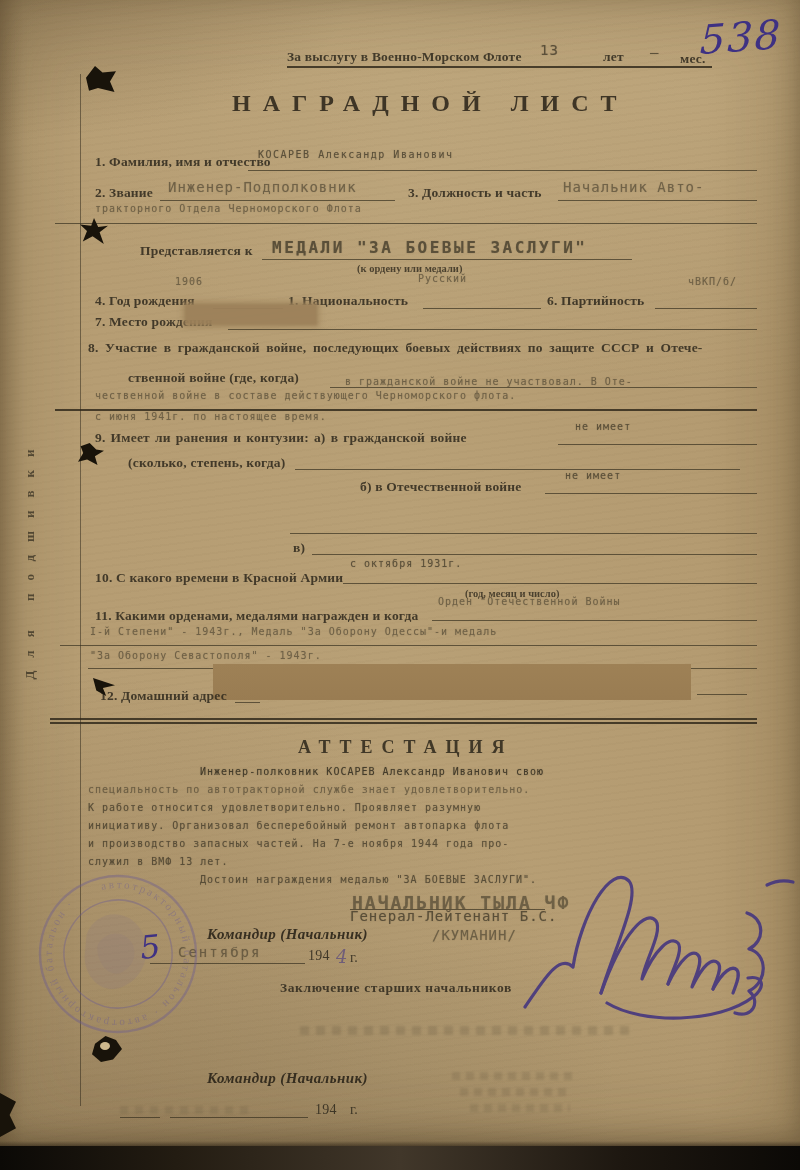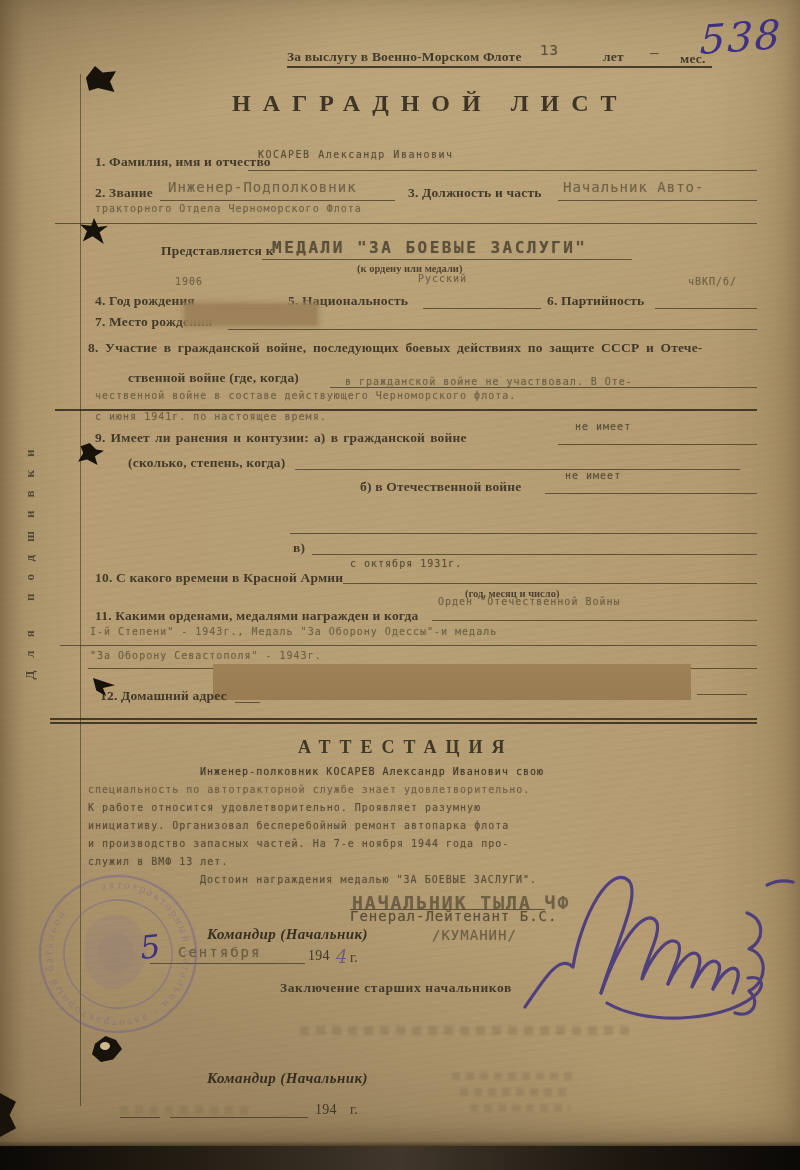--- a/index.html
+++ b/index.html
@@ -70,31 +70,31 @@
 
   <div class="abs lbl" style="left:95px;top:185px;">2. Звание</div>
   <div class="abs typed t-faint" style="left:168px;top:179px;font-size:14px;">Инженер-Подполковник</div>
   <div class="ul" style="left:160px;top:200px;width:235px;"></div>
   <div class="abs lbl" style="left:408px;top:185px;">3. Должность и часть</div>
   <div class="abs typed t-faint" style="left:563px;top:179px;font-size:14px;">Начальник Авто-</div>
   <div class="ul" style="left:558px;top:200px;width:199px;"></div>
   <div class="abs typed t-faint" style="left:95px;top:203px;">тракторного Отдела Черноморского Флота</div>
   <div class="ul" style="left:55px;top:223px;width:702px;"></div>
 
-  <div class="abs lbl" style="left:161px;top:243px;text-align:right;">Представляется к</div>
+  <div class="abs lbl" style="left:140px;top:243px;text-align:right;">Представляется к</div>
   <div class="abs typed t-mid t-bold" style="left:272px;top:238px;font-size:16px;letter-spacing:2.5px;">МЕДАЛИ "ЗА БОЕВЫЕ ЗАСЛУГИ"</div>
   <div class="ul" style="left:262px;top:259px;width:370px;"></div>
   <div class="abs lbl-sm" style="left:357px;top:263px;">(к ордену или медали)</div>
 
   <div class="abs typed t-faint" style="left:175px;top:276px;">1906</div>
   <div class="abs typed t-faint" style="left:418px;top:273px;">Русский</div>
   <div class="abs typed t-faint" style="left:688px;top:276px;">чВКП/б/</div>
   <div class="abs lbl" style="left:95px;top:293px;">4. Год рождения</div>
   <div class="ul" style="left:213px;top:308px;width:70px;"></div>
-  <div class="abs lbl" style="left:288px;top:293px;">5. Национальность</div>
+  <div class="abs lbl" style="left:288px;top:293px;">1. Национальность</div>
   <div class="ul" style="left:423px;top:308px;width:118px;"></div>
   <div class="abs lbl" style="left:547px;top:293px;">6. Партийность</div>
   <div class="ul" style="left:655px;top:308px;width:102px;"></div>
 
   <div class="abs lbl" style="left:95px;top:314px;">7. Место рождения</div>
   <div class="redact" style="left:185px;top:304px;width:132px;height:21px;background:rgba(156,129,90,.95);filter:blur(1px);box-shadow:0 0 5px 2px rgba(156,129,90,.8);"></div>
   <div class="ul" style="left:228px;top:329px;width:529px;"></div>
 
   <div class="abs lbl" style="left:88px;top:340px;width:672px;word-spacing:3px;">8. Участие в гражданской войне, последующих боевых действиях по защите СССР и Отече-</div>
   <div class="abs lbl" style="left:128px;top:370px;">ственной войне (где, когда)</div>

